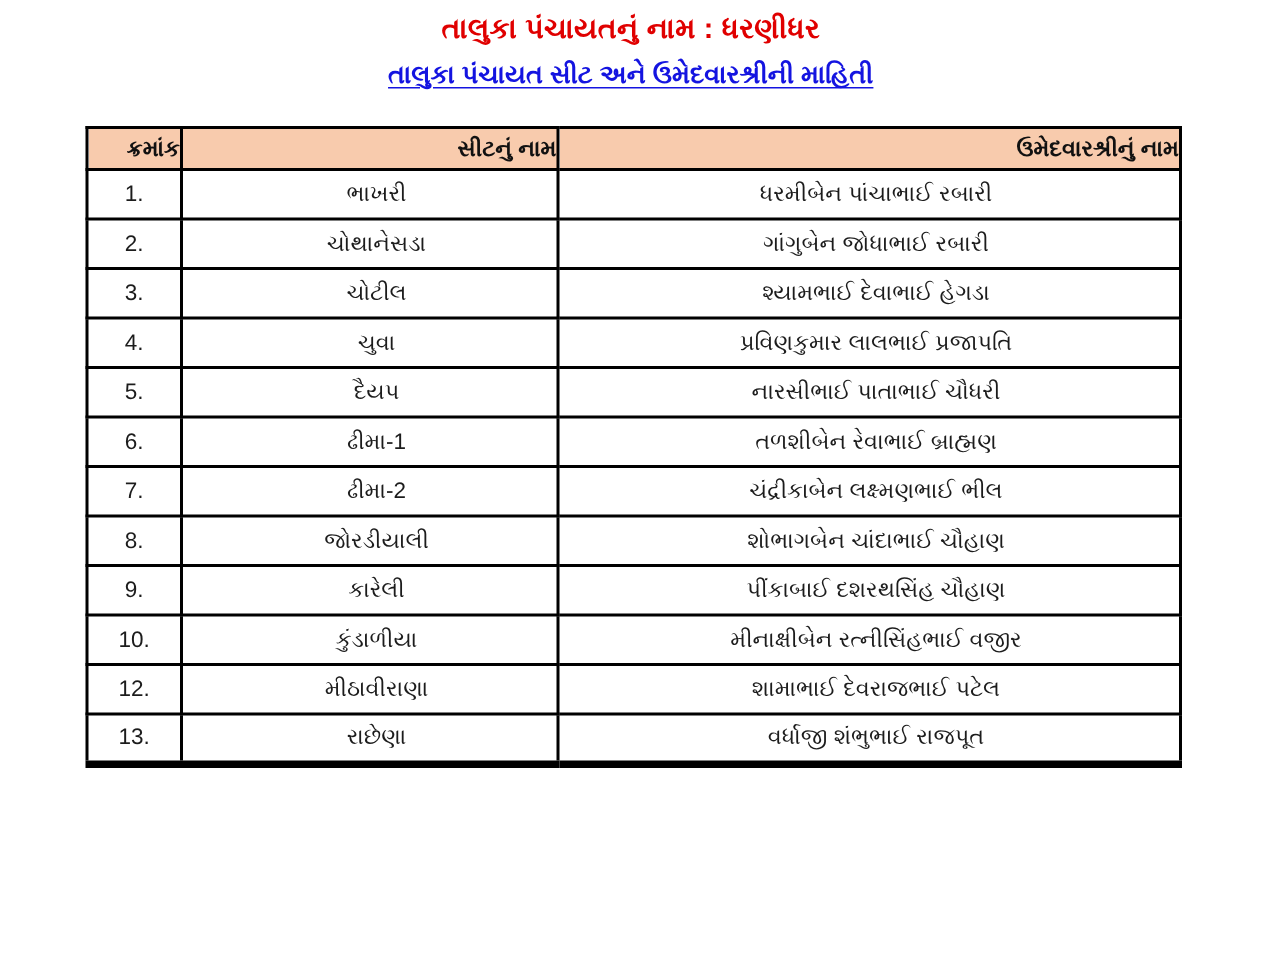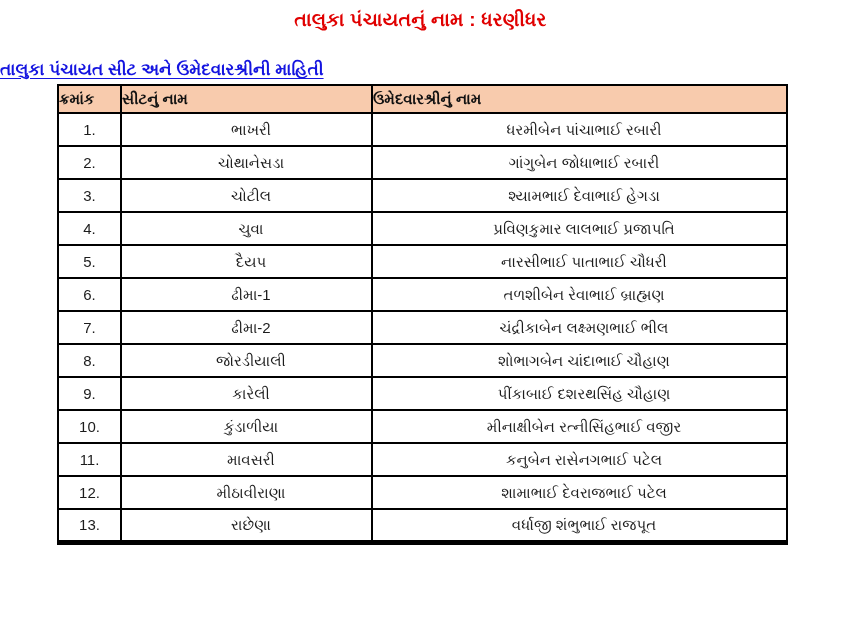--- a/index.html
+++ b/index.html
@@ -19,21 +19,22 @@
     position: absolute;
     top: 9px; left: 0; width: 100%;
     text-align: center;
     font-size: 19px;
     font-weight: bold;
     color: var(--title-color, #e00000);
     letter-spacing: 0.2px;
   }
   .subtitle {
     position: absolute;
-    top: 60px; left: 0; width: 100%;
+    top: 40px; left: 0; width: 100%;
+    text-align: center;
     font-size: 17px;
     font-weight: bold;
     color: var(--subtitle-color, #1414e0);
     text-decoration: underline;
     text-underline-offset: 3px;
   }
   table.candidates {
     position: absolute;
     left: 57px; top: 84px;
     width: 729px;
@@ -47,21 +48,21 @@
     border: 2px solid var(--border-color, #000000);
     font-size: 15px;
     color: #1c1c1c;
     overflow: hidden;
     white-space: nowrap;
   }
   table.candidates th {
     background: var(--header-bg, #f8cbad);
     height: 28px;
     font-weight: bold;
-    text-align: left;
+    text-align: right;
     color: #111111;
     margin-top: 32px;
   }
   table.candidates td { height: 33px; }
   td.serial { text-align: center; font-family: "Liberation Sans", sans-serif; }
   td.seat, td.candidate { text-align: center; padding-left: 9px; }
   tbody tr:last-child td { border-bottom-width: 5px; }
 </style>
 </head>
 <body>
@@ -128,25 +129,20 @@
           <td class="serial">9.</td>
           <td class="seat">કારેલી</td>
           <td class="candidate">પીંકાબાઈ દશરથસિંહ ચૌહાણ</td>
         </tr>
         <tr>
           <td class="serial">10.</td>
           <td class="seat">કુંડાળીયા</td>
           <td class="candidate">મીનાક્ષીબેન રત્નીસિંહભાઈ વજીર</td>
         </tr>
         <tr>
-          <td class="serial">11.</td>
-          <td class="seat">માવસરી</td>
-          <td class="candidate">કનુબેન રાસેનગભાઈ પટેલ</td>
-        </tr>
-        <tr>
           <td class="serial">12.</td>
           <td class="seat">મીઠાવીરાણા</td>
           <td class="candidate">શામાભાઈ દેવરાજભાઈ પટેલ</td>
         </tr>
         <tr>
           <td class="serial">13.</td>
           <td class="seat">રાછેણા</td>
           <td class="candidate">વર્ધાજી શંભુભાઈ રાજપૂત</td>
         </tr>
       </tbody>

